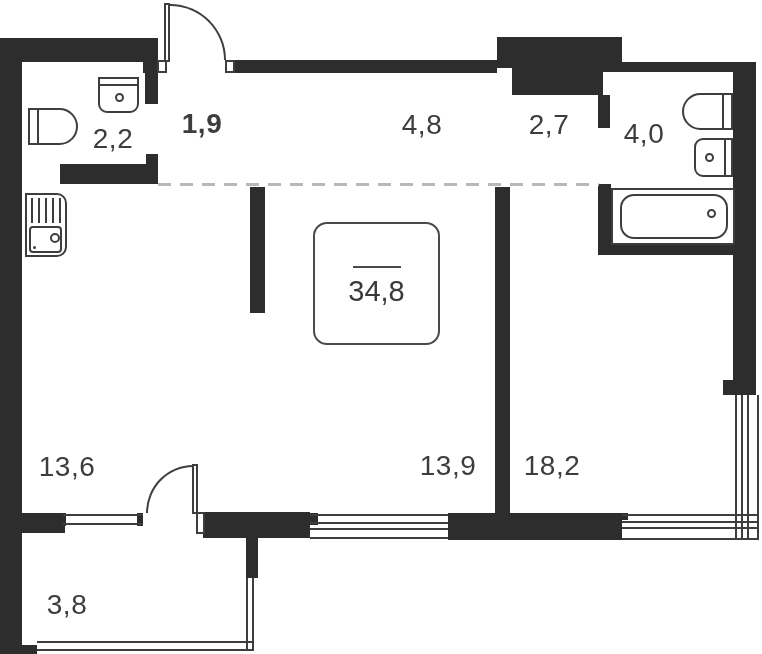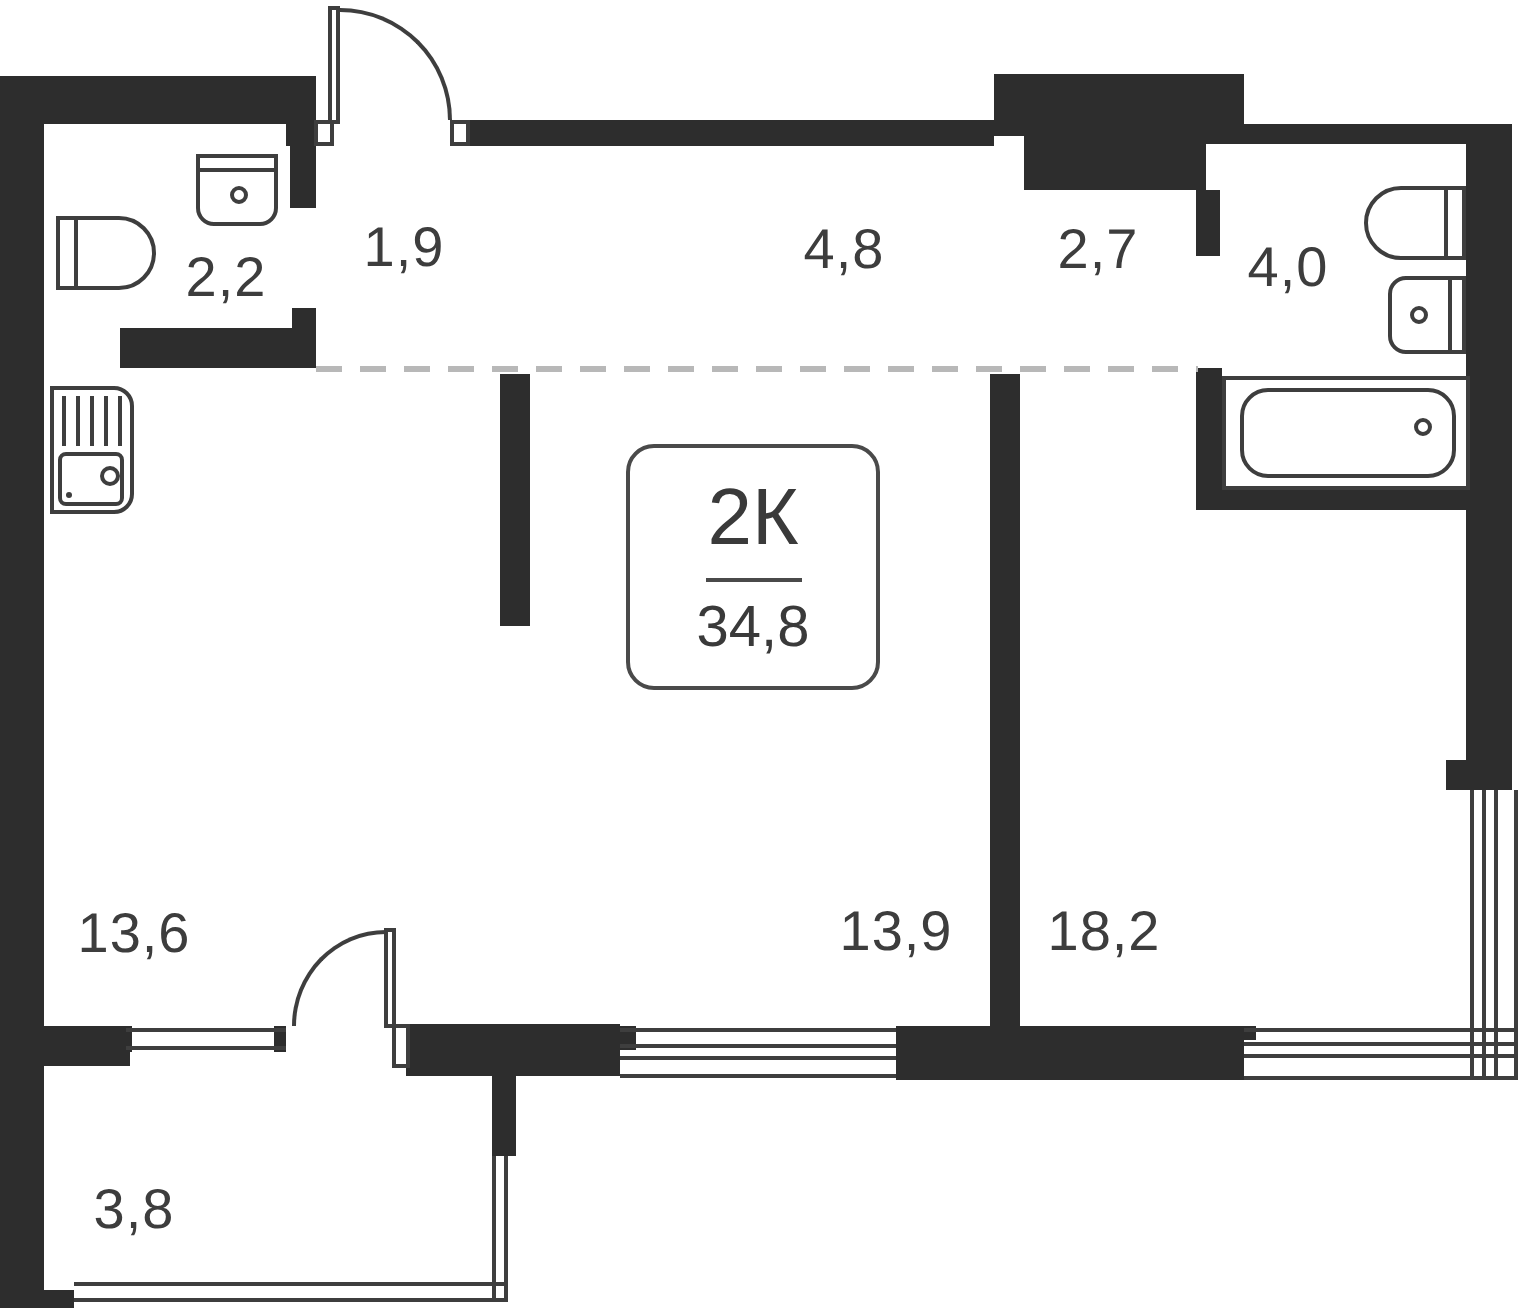--- a/index.html
+++ b/index.html
@@ -114,29 +114,28 @@
   <div class="ln" style="left:722px;top:95px;width:2px;height:33px;"></div>
 
   <div class="fx" style="left:694px;top:138px;width:39px;height:39px;border-radius:9px 0 0 9px;"></div>
   <div class="ln" style="left:724px;top:139px;width:2px;height:37px;"></div>
   <div class="circ" style="left:705px;top:153px;width:9px;height:9px;"></div>
 
   <div class="fx" style="left:611px;top:188px;width:124px;height:57px;"></div>
   <div class="fx" style="left:620px;top:194px;width:108px;height:45px;border-radius:14px;"></div>
   <div class="circ" style="left:707px;top:209px;width:9px;height:9px;"></div>
 
-  <div class="room-label" style="left:202px;top:124px;">1,9</div>
+  <div class="room-label" style="left:202px;top:124px;font-weight:bold;">1,9</div>
   <div class="room-label" style="left:113px;top:139px;">2,2</div>
   <div class="room-label" style="left:422px;top:125px;">4,8</div>
   <div class="room-label" style="left:549px;top:125px;">2,7</div>
   <div class="room-label" style="left:644px;top:134px;">4,0</div>
   <div class="room-label" style="left:67px;top:467px;">13,6</div>
   <div class="room-label" style="left:448px;top:466px;text-align:right;">13,9</div>
   <div class="room-label" style="left:552px;top:466px;">18,2</div>
   <div class="room-label" style="left:67px;top:605px;">3,8</div>
 
   <div id="unit-card">
-    <div class="type">2К</div>
     <div class="divider"></div>
     <div class="area">34,8</div>
   </div>
 
 </div>
 
 </body></html>

